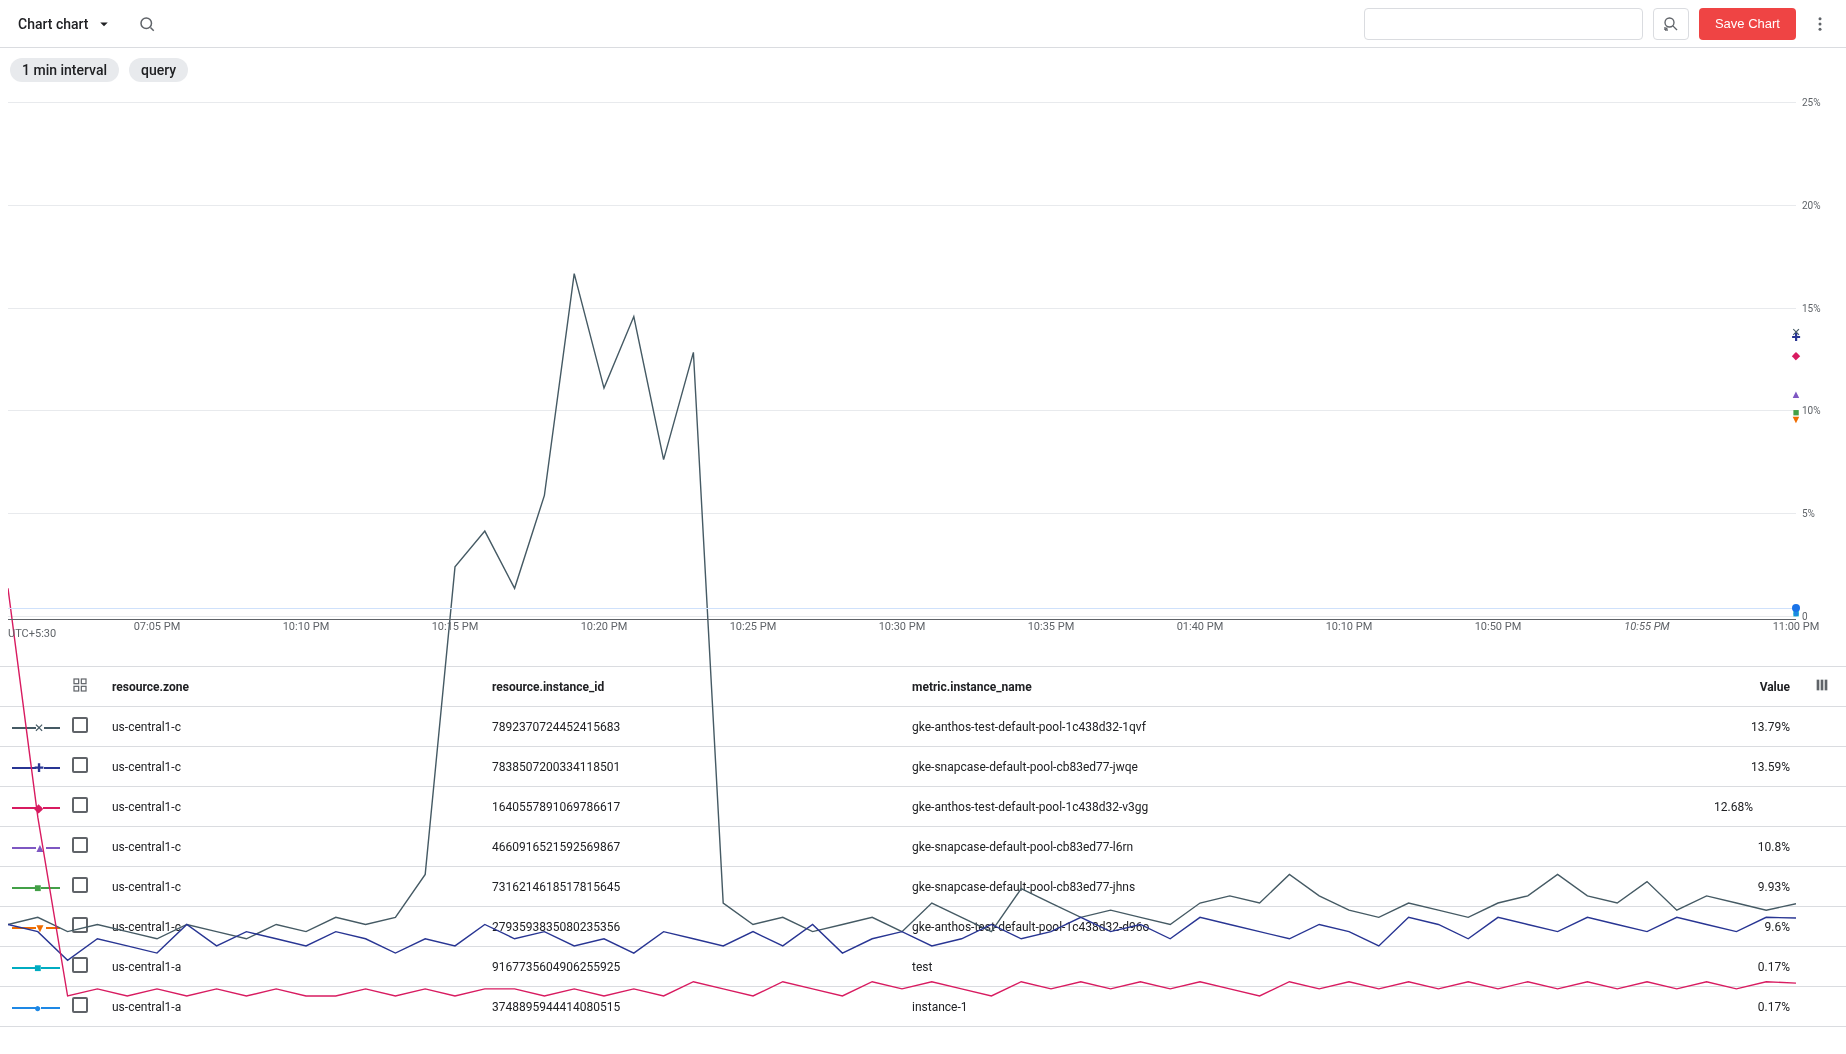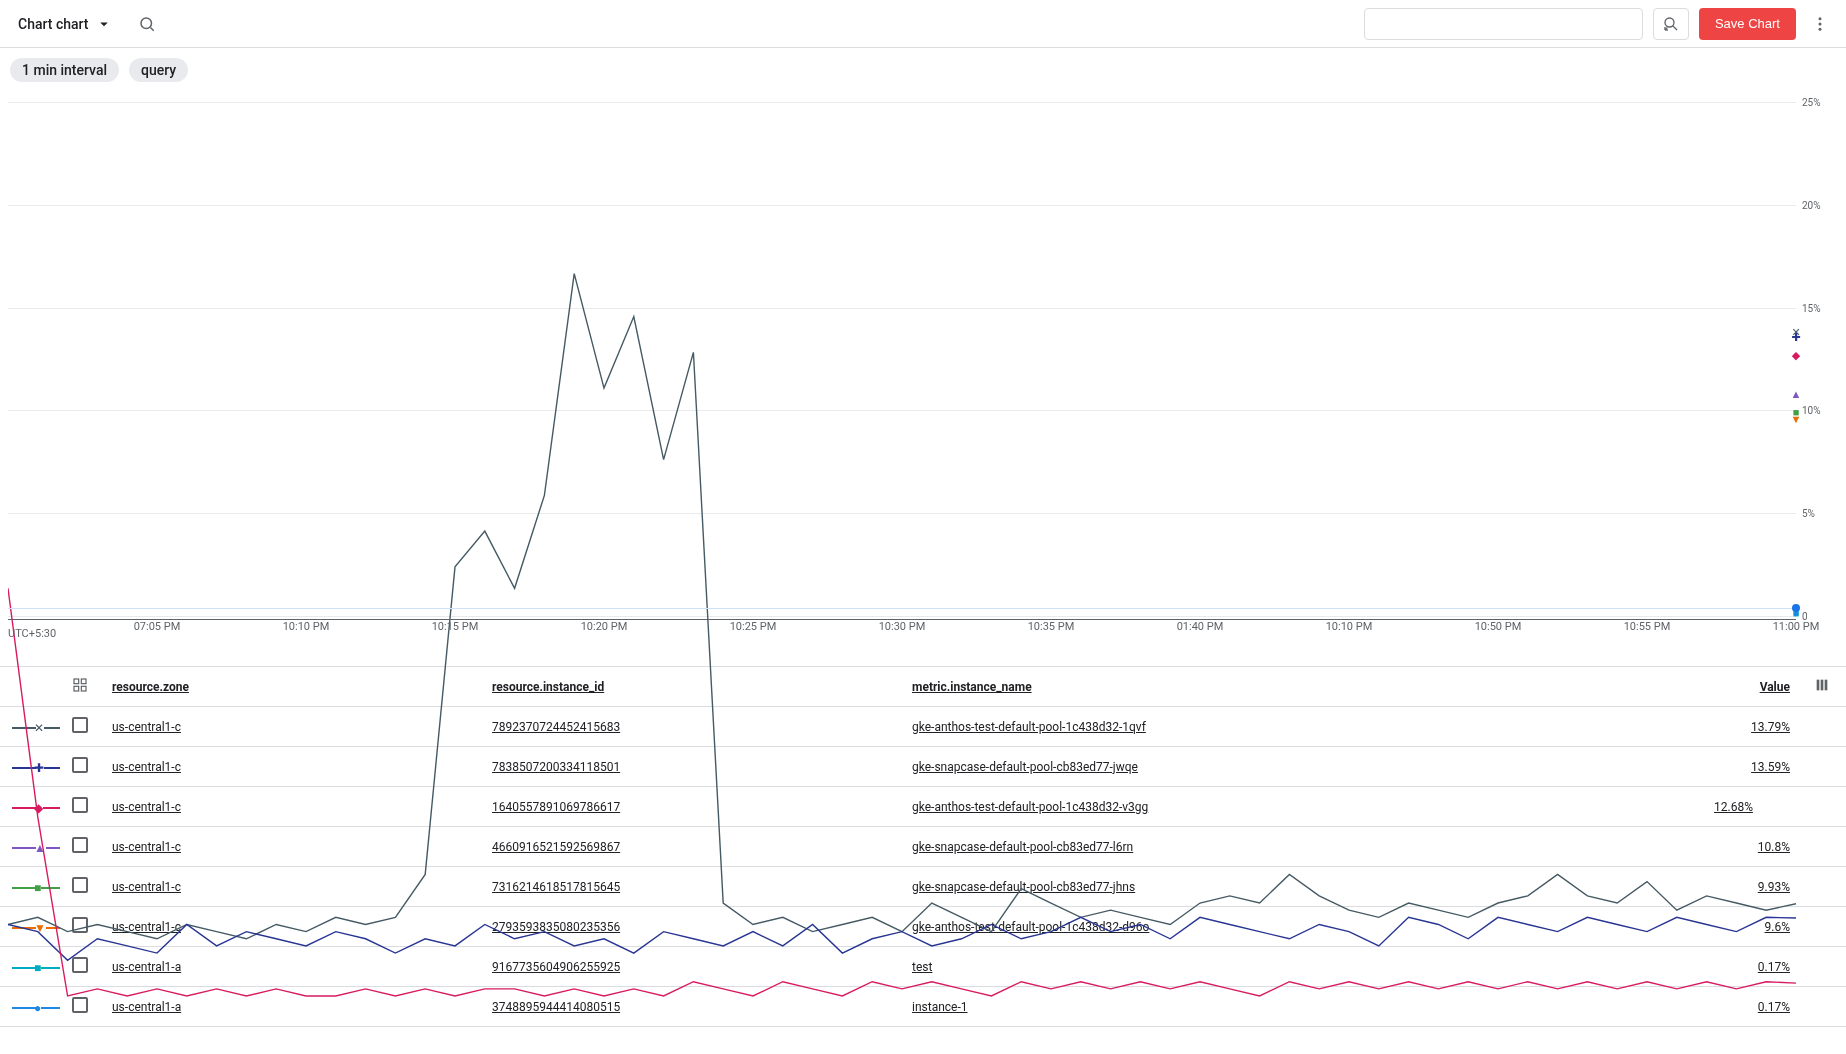--- a/index.html
+++ b/index.html
@@ -89,21 +89,21 @@
   .plot{position:absolute;inset:0;}
   .endmarker{position:absolute;transform:translate(-50%,-50%);}
   .minimap{
     position:absolute;left:8px;right:50px;bottom:50px;height:8px;
     border-top:1px solid #cfe1fb;
   }
   .minihandle{
     position:absolute;right:-4px;top:-5px;width:8px;height:8px;border-radius:50%;
     background:var(--blue);
   }
-  .legend{border-top:1px solid var(--border);text-decoration:underline;}
+  .legend{border-top:1px solid var(--border);}
   .legend table{width:100%;border-collapse:collapse;table-layout:fixed;}
   .legend th,.legend td{
     padding:10px 12px;text-align:left;font-size:12px;border-bottom:1px solid var(--border);
     white-space:nowrap;overflow:hidden;text-overflow:ellipsis;
   }
   .legend th{font-weight:700;color:var(--text);}
   .legend td{color:var(--text);}
   .col-series{width:60px;text-align:center;}
   .col-cb{width:40px;text-align:center;}
   .col-zone{width:380px;}
@@ -257,21 +257,21 @@
       <div class="xtick" style="left: 8.33333%;">07:05 PM</div>
       <div class="xtick" style="left: 16.6667%;">10:10 PM</div>
       <div class="xtick" style="left: 25%;">10:15 PM</div>
       <div class="xtick" style="left: 33.3333%;">10:20 PM</div>
       <div class="xtick" style="left: 41.6667%;">10:25 PM</div>
       <div class="xtick" style="left: 50%;">10:30 PM</div>
       <div class="xtick" style="left: 58.3333%;">10:35 PM</div>
       <div class="xtick" style="left: 66.6667%;">01:40 PM</div>
       <div class="xtick" style="left: 75%;">10:10 PM</div>
       <div class="xtick" style="left: 83.3333%;">10:50 PM</div>
-      <div class="xtick" style="left: 91.6667%;">10:55 PM</div>
+      <div class="xtick" style="left: 91.6667%; font-style: italic;">10:55 PM</div>
       <div class="xtick" style="left: 100%;">11:00 PM</div>
     </div>
 </div>
 
 <div class="legend">
   <table>
     <colgroup>
       <col class="col-series">
         <col class="col-cb">
         <col class="col-zone">

